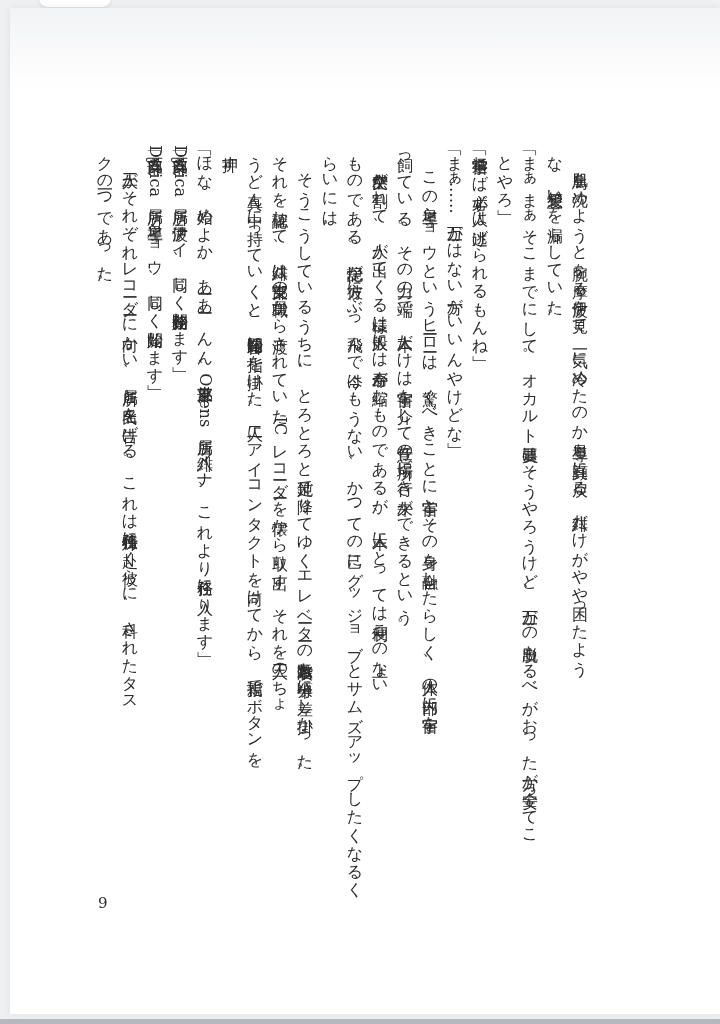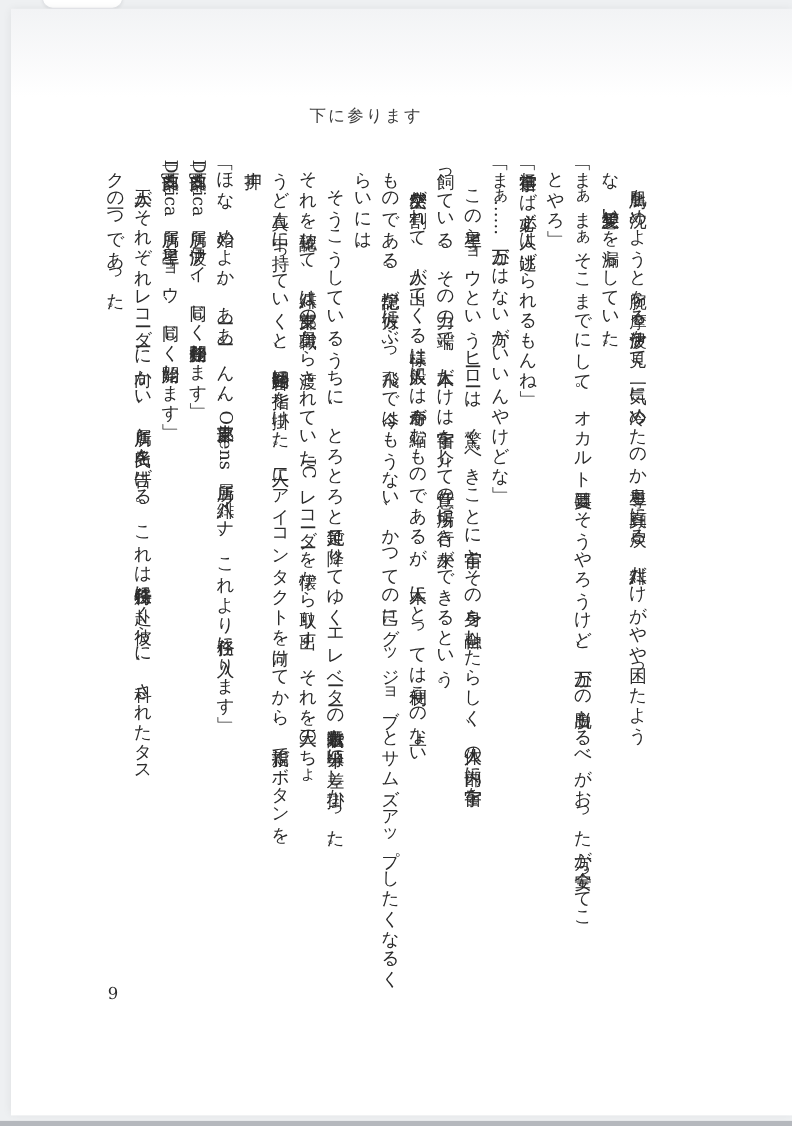--- a/index.html
+++ b/index.html
@@ -39,21 +39,20 @@
     position:absolute;left:0;bottom:0;width:720px;height:5px;
     background:var(--edge-bar,#b5b8bd);
   }
 </style>
 </head>
 <body style="--canvas-bg: #eef0f2; --text-color: #2b2b2b; --title-color: #3d3d3d; --edge-bar: #b5b8bd;">
 
 <div class="canvas">
   <div class="page-tab"></div>
   <div class="page">
-    <div class="chapter-title">下に参ります</div>
     <div class="vtext" id="vtext">
         <div class="text-column">　鳥肌を沈めようと腕を摩る伊波を見て、一気に冷めたのか星導も真顔に戻る。緋八だけがやや困ったよう</div>
         <div class="text-column">な、愛想笑いを漏らしていた。</div>
         <div class="text-column">「まぁまぁそこまでにして。オカルト要員はそうやろうけど、万が一の脱出もるべがおった方が安全ってこ</div>
         <div class="text-column">とやろ」</div>
         <div class="text-column">「宇宙通れば必ず一人は逃げられるもんね」</div>
         <div class="text-column">「まぁ……万が一はない方がいいんやけどな」</div>
         <div class="text-column">　この星導ショウというヒーローは、驚くべきことに宇宙とその身を融合したらしく、人体の内部に宇宙を</div>
         <div class="text-column">飼っている。その力の一端で、本人だけは宇宙を介して任意の場所に行き来ができるという。</div>
         <div class="text-column">　突然空が割れて、人が出てくる様は一般人には寿命が縮むものであるが、本人にとっては便利この上ない</div>

